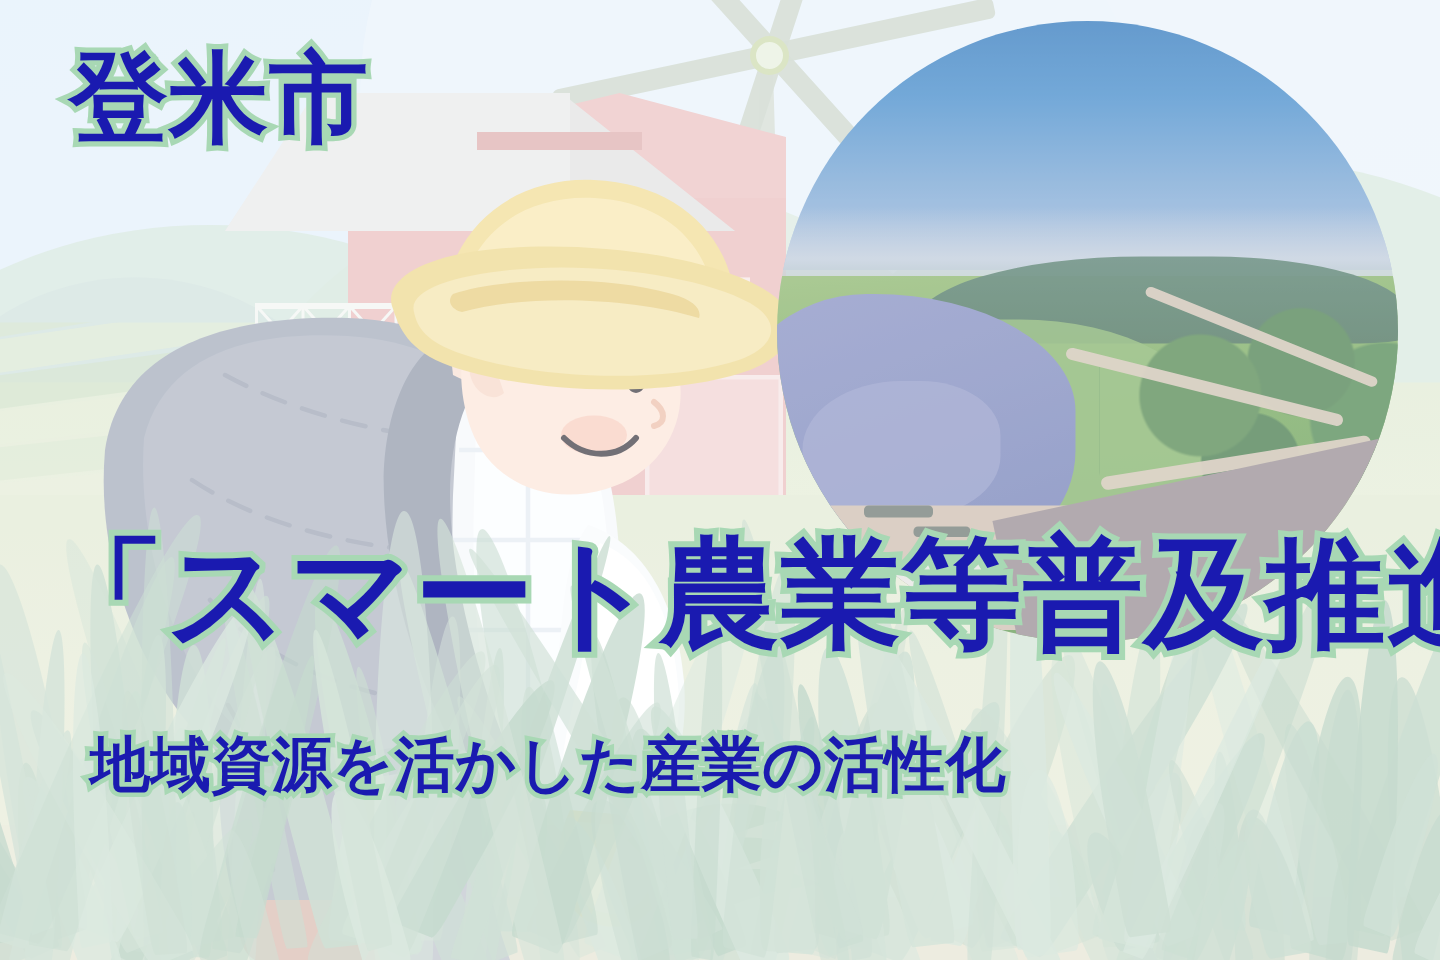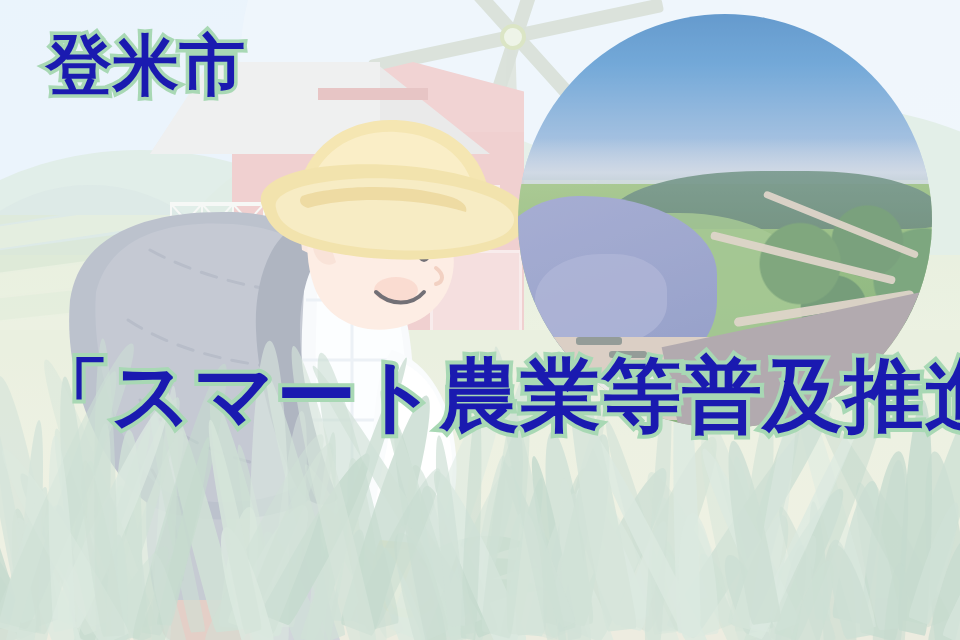--- a/index.html
+++ b/index.html
@@ -712,15 +712,16 @@
       <div class="blade-g" style="height: 192.393px; width: 23.0466px; left: 53.0564px; bottom: 10.0446px; background: rgb(201, 222, 209); opacity: 0.65; transform: rotate(-12.3763deg) skewX(-9.61806deg);"></div>
       <div class="blade-g" style="height: 271.955px; width: 32.4845px; left: 605.802px; bottom: 10.237px; background: rgb(192, 215, 199); opacity: 0.88; transform: rotate(-6.58604deg) skewX(3.92584deg);"></div>
       <div class="blade-g" style="height: 177.36px; width: 24.3421px; left: 101.922px; bottom: 3.2689px; background: rgb(180, 207, 190); opacity: 0.46; transform: rotate(-3.57767deg) skewX(5.78249deg);"></div>
     </div>
 
   <div class="wash"></div>
 
   <div class="text-layer">
     <div class="jp city-name">登米市</div>
     <div class="jp headline">「スマート農業等普及推進」</div>
+    <div class="jp sub sub1">地域資源を活かした産業の活性化</div>
   </div>
 
 </div>
 
 </body></html>

